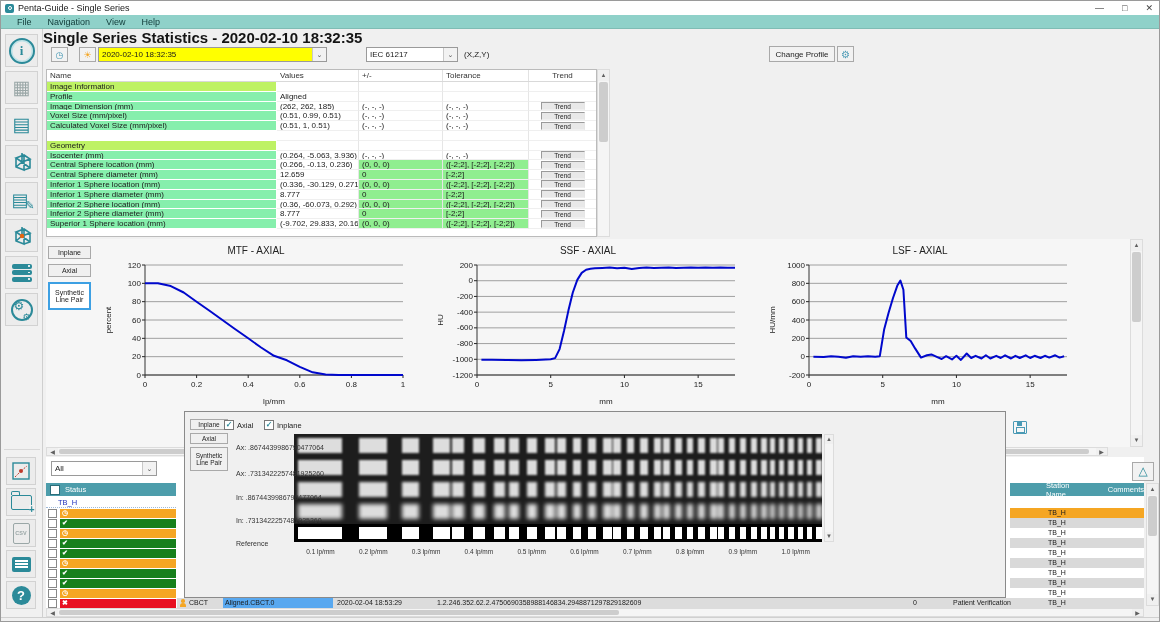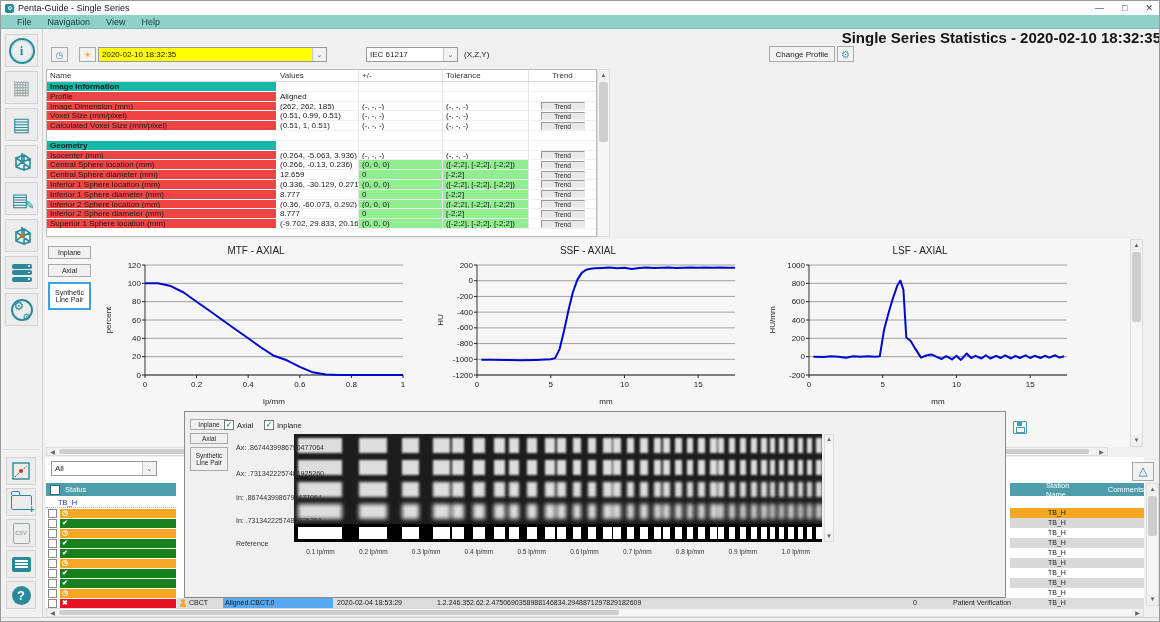--- a/index.html
+++ b/index.html
@@ -27,39 +27,39 @@
           font-family:"Liberation Serif",serif;font-weight:bold;font-size:13px;box-shadow:0 0 0 1.5px #bfe3e8 inset;}
   .help-circ{width:19px;height:19px;background:#2b8a99;color:#fff;border-radius:50%;display:flex;align-items:center;justify-content:center;font-size:13px;font-weight:bold;}
   .list-sq{width:19px;height:15px;background:#2b8a99;border-radius:2px;display:flex;flex-direction:column;justify-content:space-evenly;padding:2px 3px;box-sizing:border-box;}
   .list-sq i{height:1.6px;background:#fff;display:block;}
   .folder-ic{width:19px;height:13px;border:1.8px solid #2b8a99;border-radius:2px;position:relative;}
   .folder-ic:before{content:"";position:absolute;left:-1px;top:-5px;width:7px;height:3px;border:1.8px solid #2b8a99;border-bottom:none;border-radius:2px 2px 0 0;}
   .folder-ic:after{content:"+";position:absolute;right:-4px;bottom:-5px;background:#f1f1f1;color:#2b8a99;font-size:10px;font-weight:bold;line-height:9px;}
   .csv-ic{width:15px;height:19px;border:1.6px solid #9aa7a7;border-radius:2px;display:flex;align-items:center;justify-content:center;}
   .csv-ic b{font-size:5.5px;color:#9aa7a7;letter-spacing:0;}
   
-  .page-title{position:absolute;left:42px;top:28px;width:1118px;text-align:right;font-size:15px;font-weight:600;color:#141414;}
+  .page-title{position:absolute;left:42px;top:28px;width:1118px;text-align:left;font-size:15px;font-weight:600;color:#141414;}
   .tb-btn{position:absolute;background:#f2f2f2;border:1px solid #a9a9a9;box-sizing:border-box;
           display:flex;align-items:center;justify-content:center;font-size:8px;color:#222;}
   .combo{position:absolute;border:1px solid #9a9a9a;background:#fff;box-sizing:border-box;font-size:8px;display:flex;align-items:center;}
   .combo .txt{flex:1;padding:0 3px;white-space:nowrap;overflow:hidden;}
   .combo .arr{width:13px;text-align:center;color:#555;font-size:7px;border-left:1px solid #c8c8c8;background:#f2f2f2;align-self:stretch;display:flex;align-items:center;justify-content:center;}
   .dot{width:9px;height:9px;border-radius:50%;display:inline-block;border:1px solid rgba(0,0,0,.35);box-sizing:border-box;}
   
   .stats{position:absolute;left:45px;top:68px;width:551px;height:168px;background:#fff;border:1px solid #bbb;box-sizing:border-box;font-size:8px;}
   .st-hdr{display:flex;height:11px;border-bottom:1px solid #d9d9d9;color:#333;}
   .st-hdr div{padding:1px 3px;box-sizing:border-box;border-right:1px solid #e2e2e2;}
   .st-row{display:flex;height:9.8px;line-height:9.8px;}
   .st-row div{box-sizing:border-box;padding:0 3px;border-right:1px solid #e6e6e6;border-bottom:1px solid #efefef;white-space:nowrap;overflow:hidden;}
-  .c-name{width:230px;background:#ef4444;border-bottom:1px solid #fff !important;border-right:1px solid #fff !important;}
+  .c-name{width:230px;background:#86efac;border-bottom:1px solid #fff !important;border-right:1px solid #fff !important;}
   .c-val{width:82px;}
   .c-pm{width:84px;}
   .c-tol{width:86px;}
   .c-tr{width:67px;border-right:none !important;display:flex;align-items:center;justify-content:center;}
-  .sec .c-name{font-weight:bold;background:#14b8a6;}
+  .sec .c-name{font-weight:normal;background:#bef264;}
   .pass{background:#90ee90;}
   .trend-btn{width:44px;height:8px;background:#e8e8e8;border:1px solid #9a9a9a;font-size:6.5px;line-height:7px;text-align:center;color:#222;}
   
   .vscroll{position:absolute;width:13px;background:#f5f5f5;border:1px solid #dcdcdc;box-sizing:border-box;}
   .sb-arr{position:absolute;left:0;width:100%;height:11px;background:#f0f0f0;color:#606060;font-size:6px;text-align:center;line-height:11px;}
   .sb-thumb{position:absolute;left:1px;width:9px;background:#cdcdcd;border-radius:2px;}
   .hscroll{position:absolute;height:9px;background:#f5f5f5;border:1px solid #dcdcdc;box-sizing:border-box;}
   .hs-arr{position:absolute;top:0;width:11px;height:100%;color:#606060;font-size:6px;text-align:center;line-height:8px;background:#f0f0f0;}
   .hs-thumb{position:absolute;top:1px;height:5px;background:#cdcdcd;border-radius:2px;}
   

